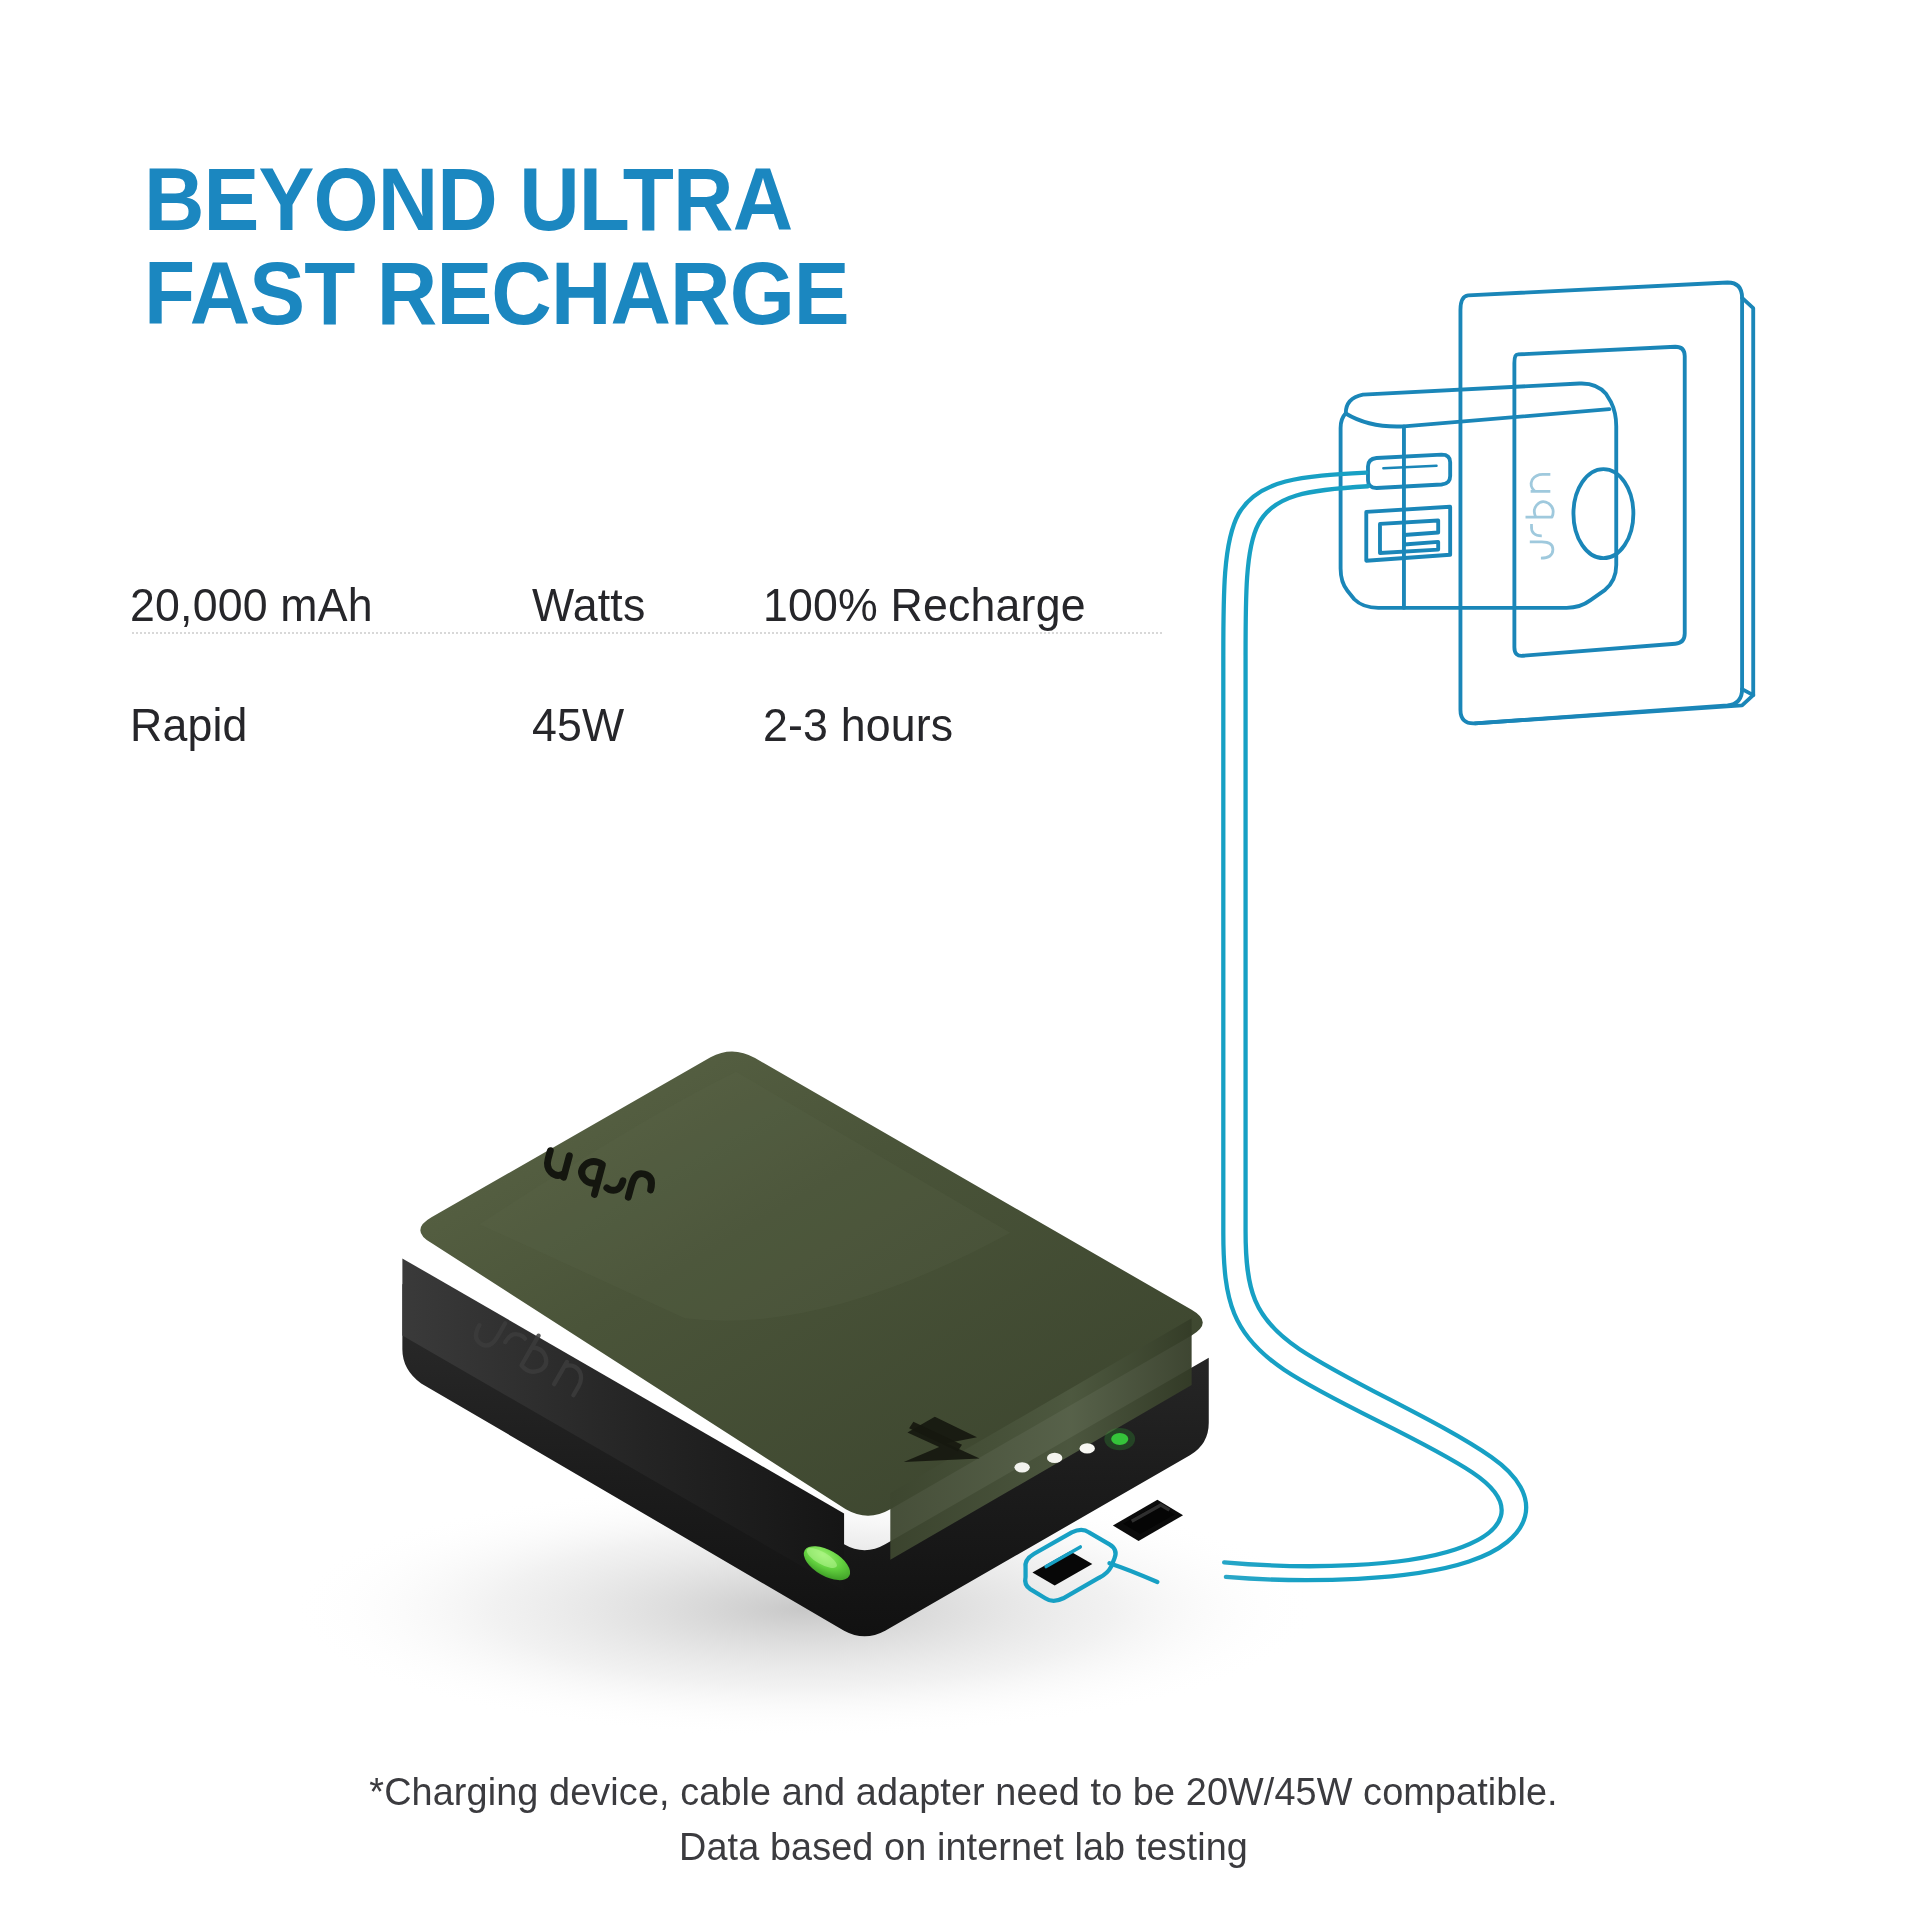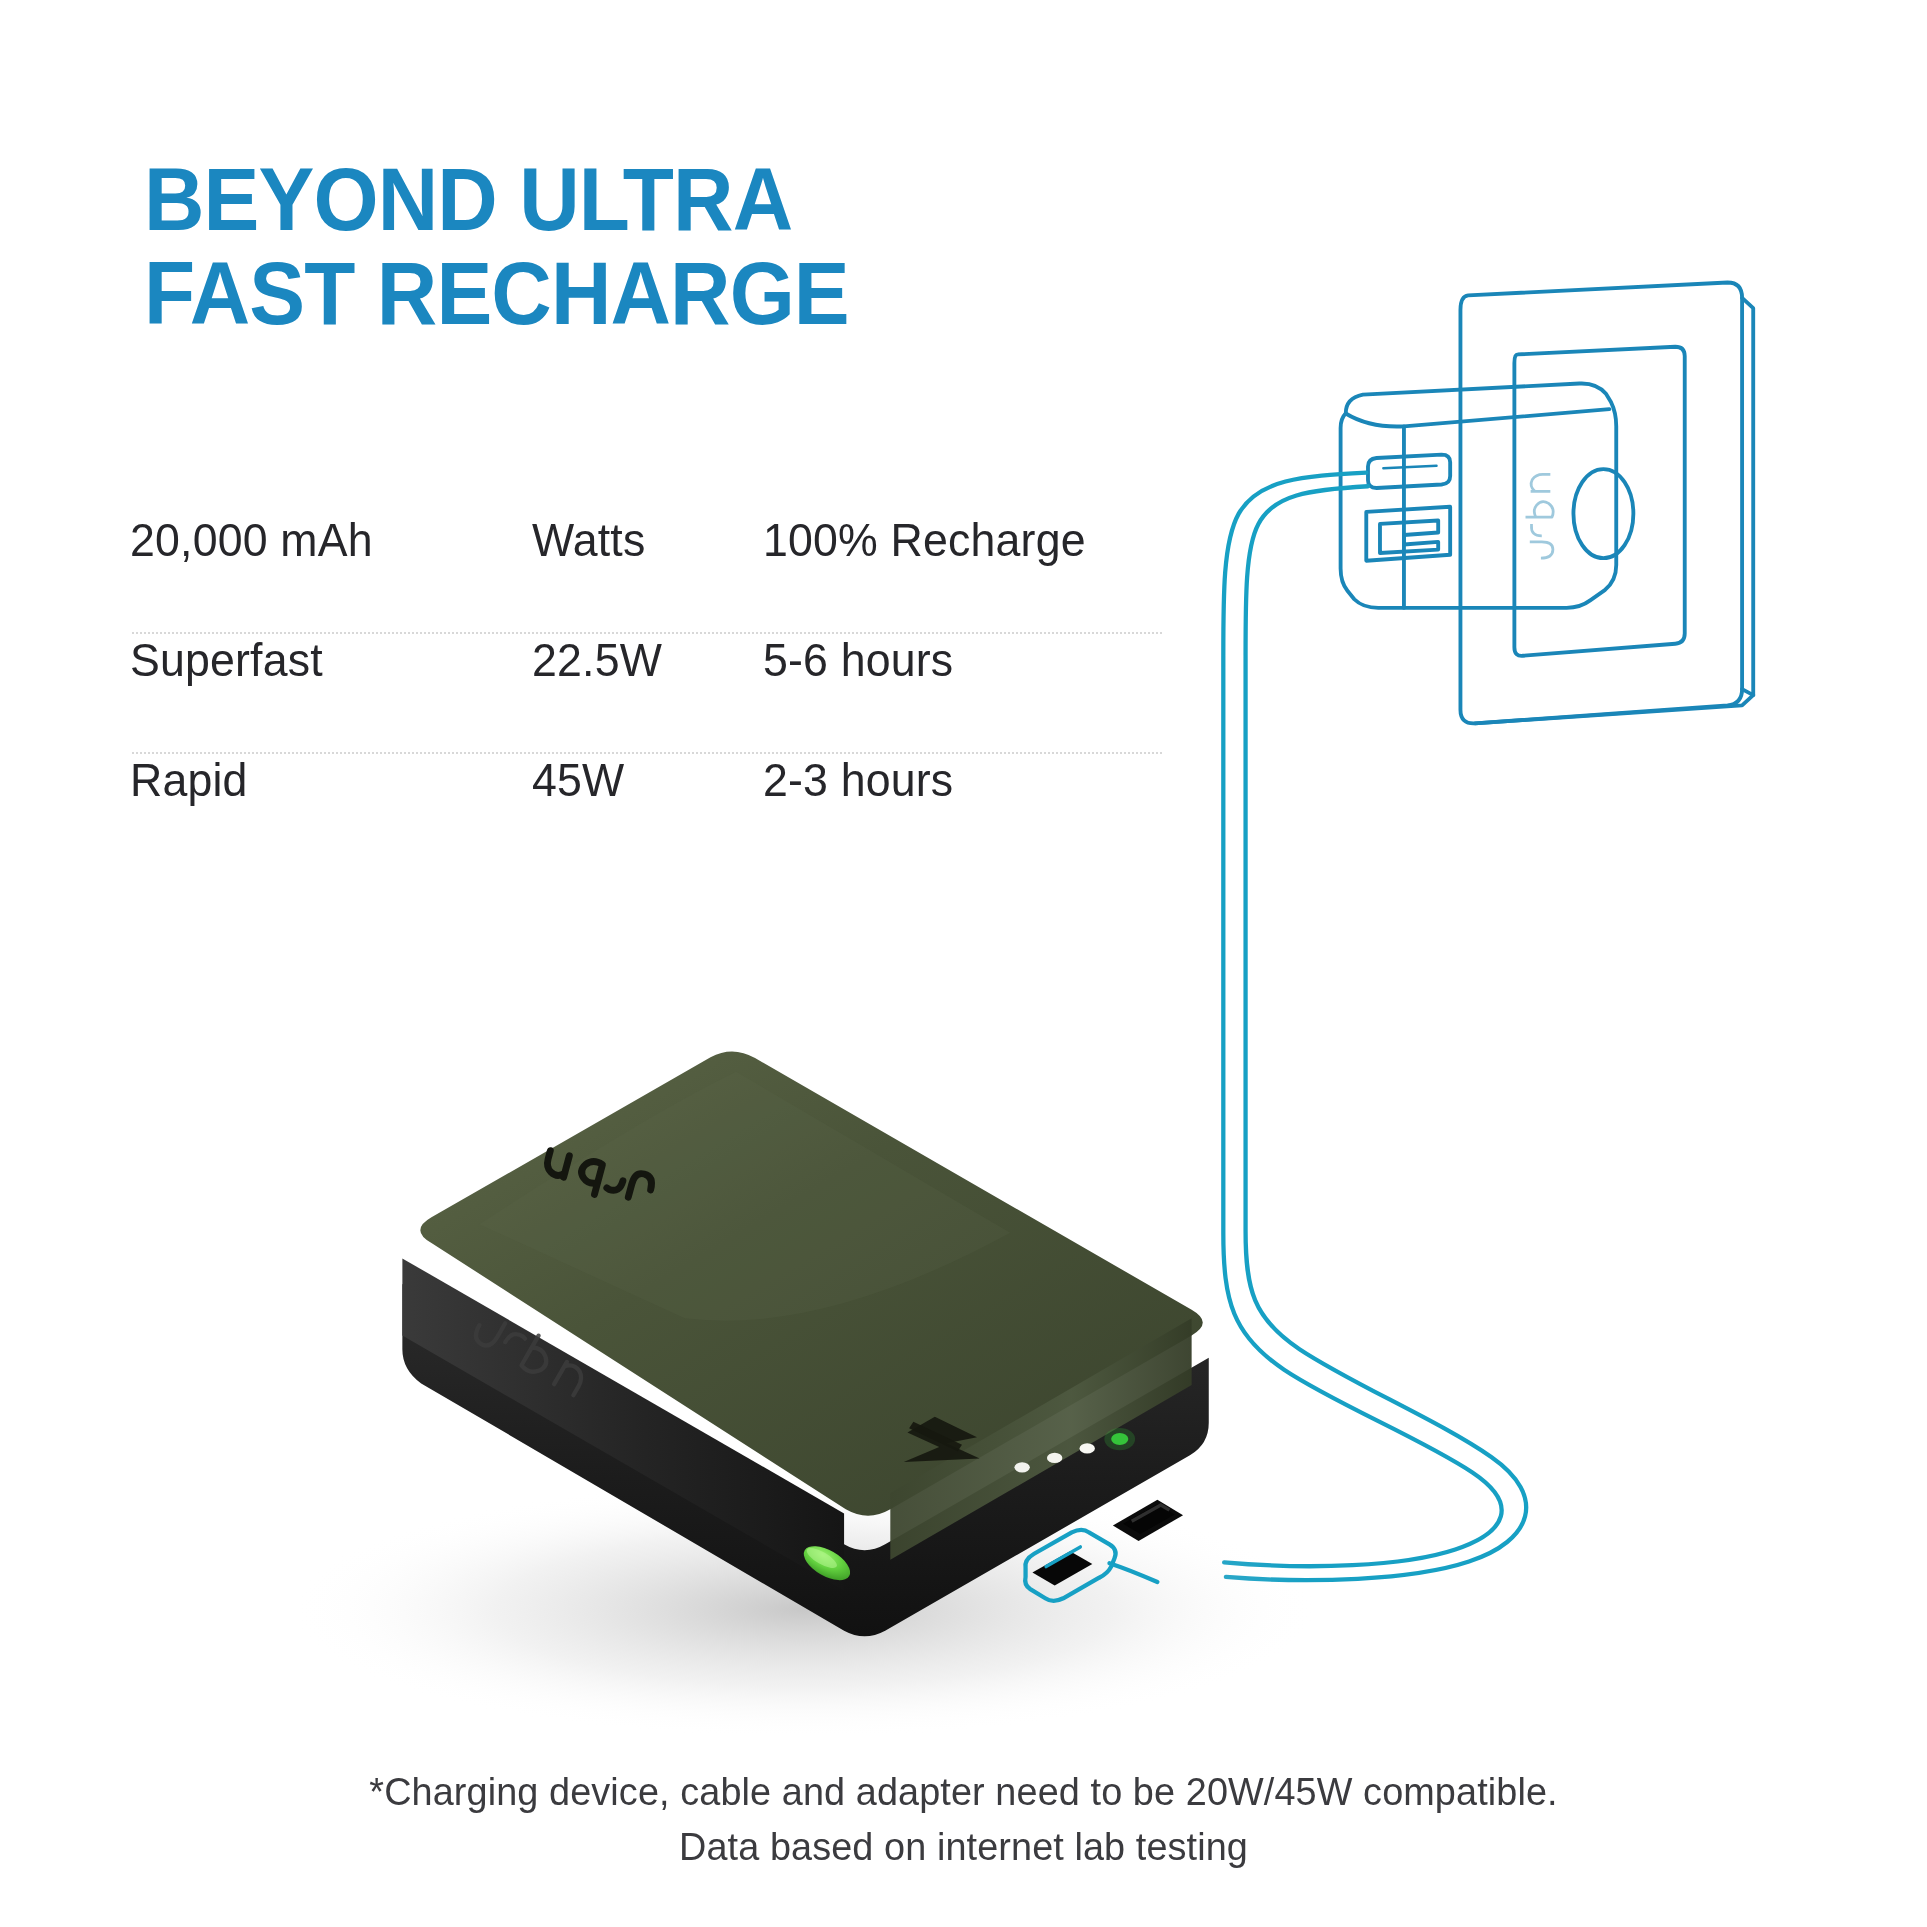--- a/index.html
+++ b/index.html
@@ -29,21 +29,21 @@
   }
 
   
   .spec-table{
     position:absolute;
     left:130px; top:512px;
     width:1032px;
   }
   .spec-row{
     display:flex;
-    align-items:flex-start;
+    align-items:flex-end;
     height:120px;
     position:relative;
   }
   .spec-row + .spec-row::before{
     content:"";
     position:absolute;
     left:1.7px; right:0; top:0;
     height:0;
     border-top:2.6px dotted #d8d8d8;
   }
@@ -87,25 +87,20 @@
 
   <div class="spec-table">
 
     <div class="spec-row">
       <div class="cell c-name">20,000 mAh</div>
       <div class="cell c-watts">Watts</div>
       <div class="cell c-time">100% Recharge</div>
     </div>
 
 
-    <div class="spec-row">
-      <div class="cell c-name">Superfast</div>
-      <div class="cell c-watts">22.5W</div>
-      <div class="cell c-time">5-6 hours</div>
-    </div>
 
     <div class="spec-row">
       <div class="cell c-name">Rapid</div>
       <div class="cell c-watts">45W</div>
       <div class="cell c-time">2-3 hours</div>
     </div>
 
   </div>
 
   <svg class="artwork" viewBox="0 0 2251 2251" xmlns="http://www.w3.org/2000/svg">

